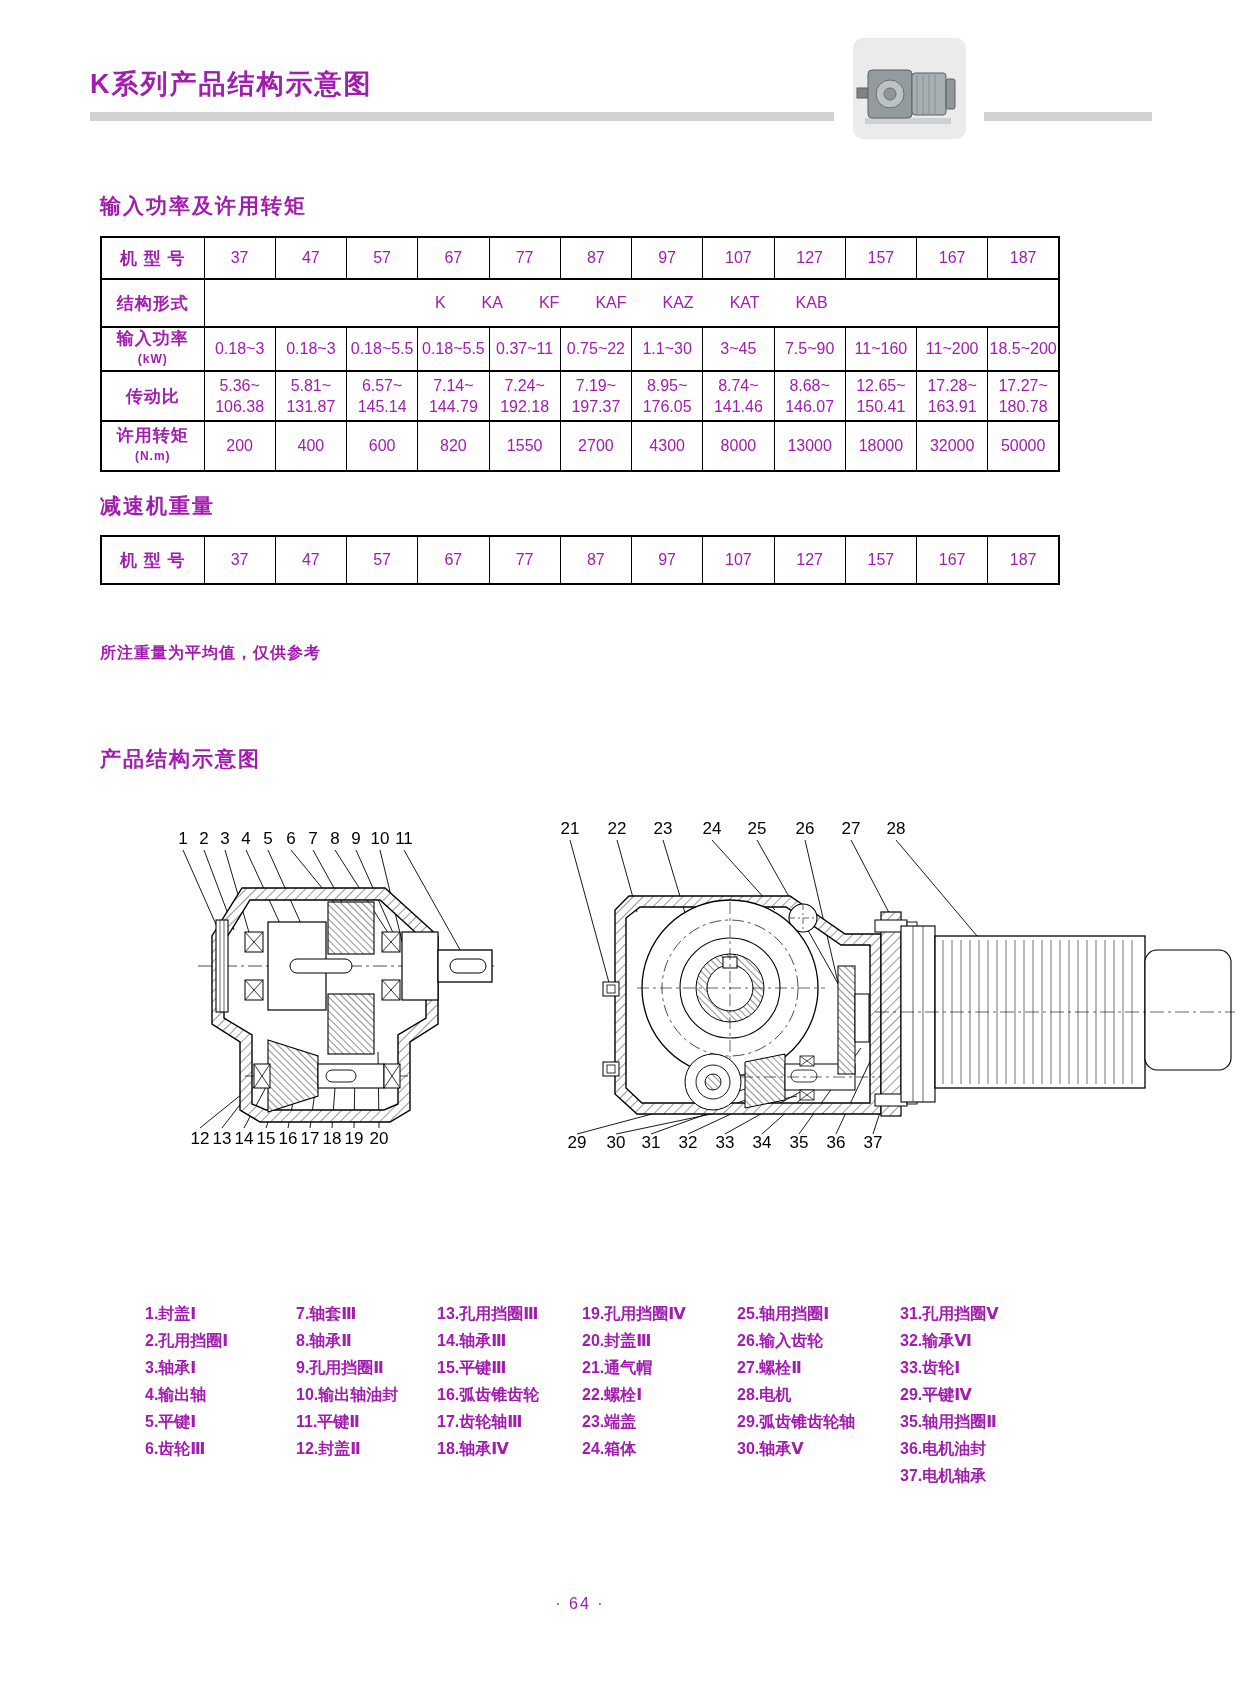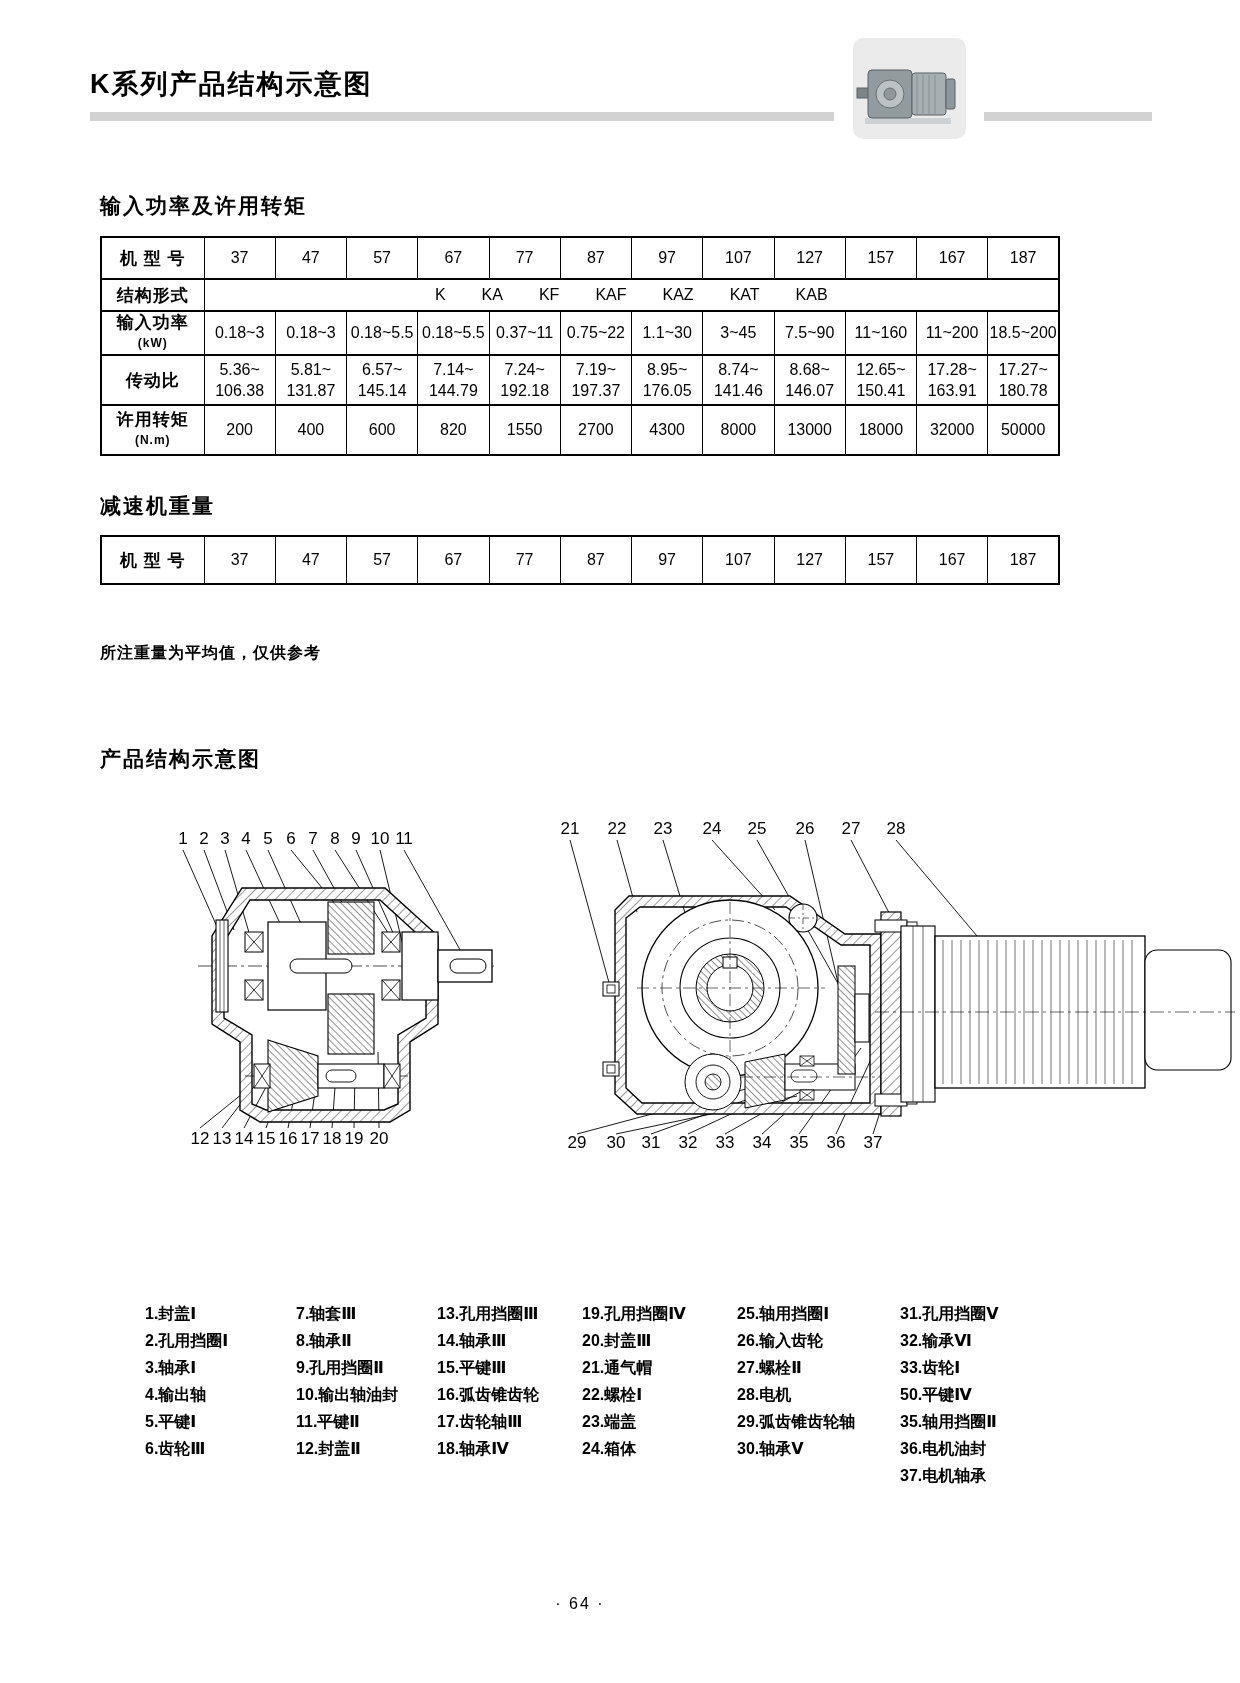--- a/index.html
+++ b/index.html
@@ -1,17 +1,17 @@
 <!DOCTYPE html>
 <html><head>
 <meta charset="utf-8">
 <style>
   html,body { margin:0; padding:0; background:#fff; }
   .page { position:relative; width:1240px; height:1683px; background:#ffffff;
-          font-family:"Liberation Sans","DejaVu Sans",sans-serif; color:#000000; overflow:hidden; }
+          font-family:"Liberation Sans","DejaVu Sans",sans-serif; color:#a21caf; overflow:hidden; }
 
   
   .main-title { position:absolute; left:90px; top:66px; font-size:27px; font-weight:bold; letter-spacing:2px; }
   .rule { position:absolute; height:9px; background:#d2d2d2; }
   .rule-left { left:90px; top:112px; width:744px; }
   .rule-right { left:984px; top:112px; width:168px; }
   .product-box { position:absolute; left:853px; top:38px; width:113px; height:101px; background:#ebebeb; border-radius:10px; }
 
   .section-title { position:absolute; left:100px; font-size:21px; font-weight:bold; letter-spacing:2px; }
 
@@ -95,21 +95,21 @@
       <td class="c">67</td>
       <td class="c">77</td>
       <td class="c">87</td>
       <td class="c">97</td>
       <td class="c">107</td>
       <td class="c">127</td>
       <td class="c">157</td>
       <td class="c">167</td>
       <td class="c">187</td>
     </tr>
-    <tr style="height:32px">
+    <tr style="height:48px">
       <td class="rh">结构形式</td>
       <td colspan="12">
         <div class="struct-row">
           <span>K</span>
           <span>KA</span>
           <span>KF</span>
           <span>KAF</span>
           <span>KAZ</span>
           <span>KAT</span>
           <span>KAB</span>
@@ -519,21 +519,21 @@
       <div>26.输入齿轮</div>
       <div>27.螺栓Ⅱ</div>
       <div>28.电机</div>
       <div>29.弧齿锥齿轮轴</div>
       <div>30.轴承Ⅴ</div>
     </div>
     <div class="parts-col pc6">
       <div>31.孔用挡圈Ⅴ</div>
       <div>32.输承Ⅵ</div>
       <div>33.齿轮Ⅰ</div>
-      <div>50.平键Ⅳ</div>
+      <div>29.平键Ⅳ</div>
       <div>35.轴用挡圈Ⅱ</div>
       <div>36.电机油封</div>
       <div>37.电机轴承</div>
     </div>
   </div>
 
   <div class="page-number">· 64 ·</div>
 
 </div>
 

